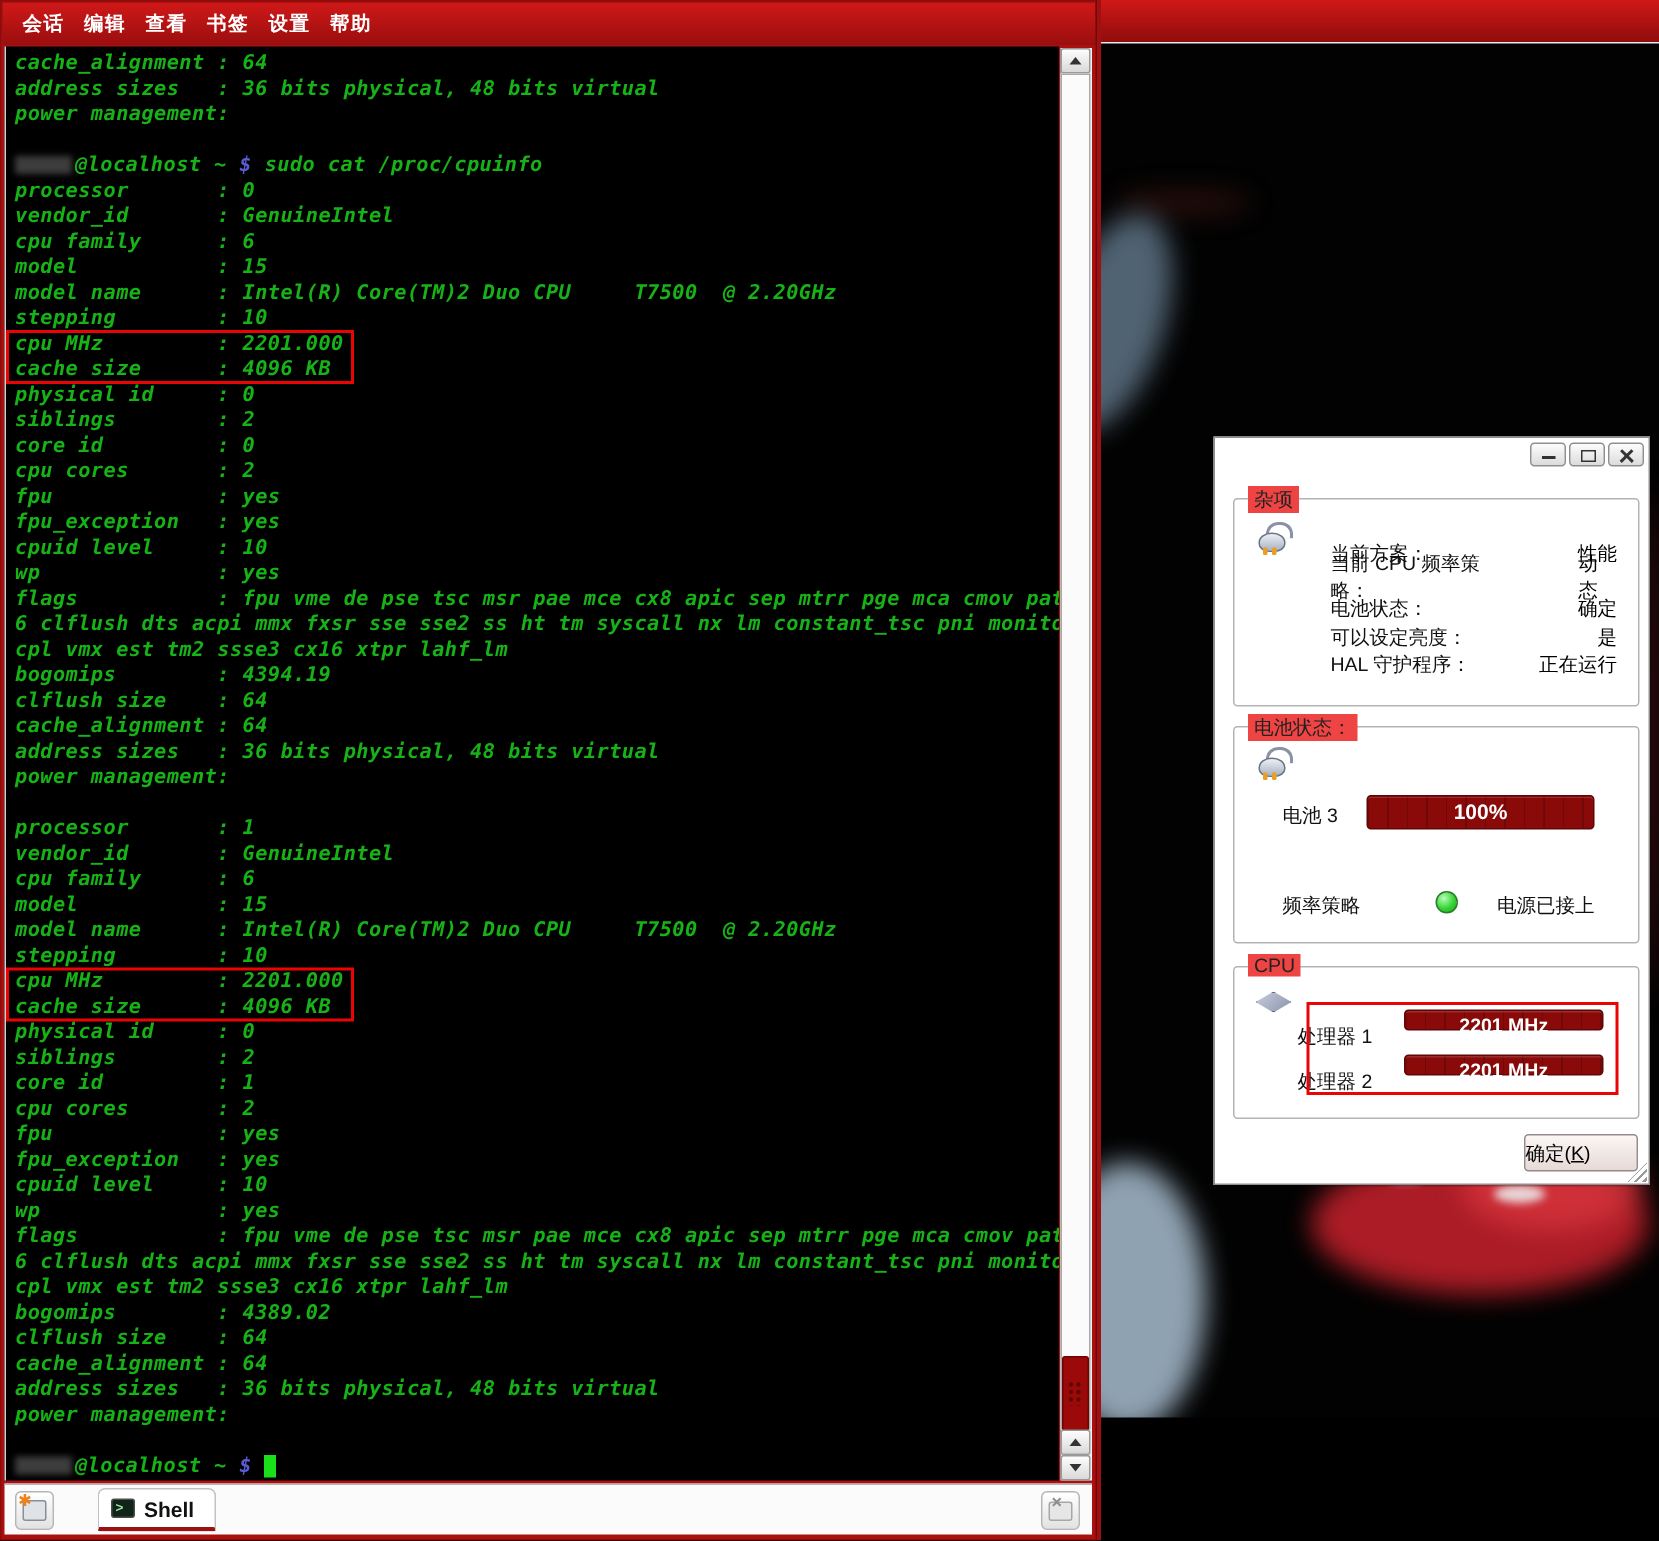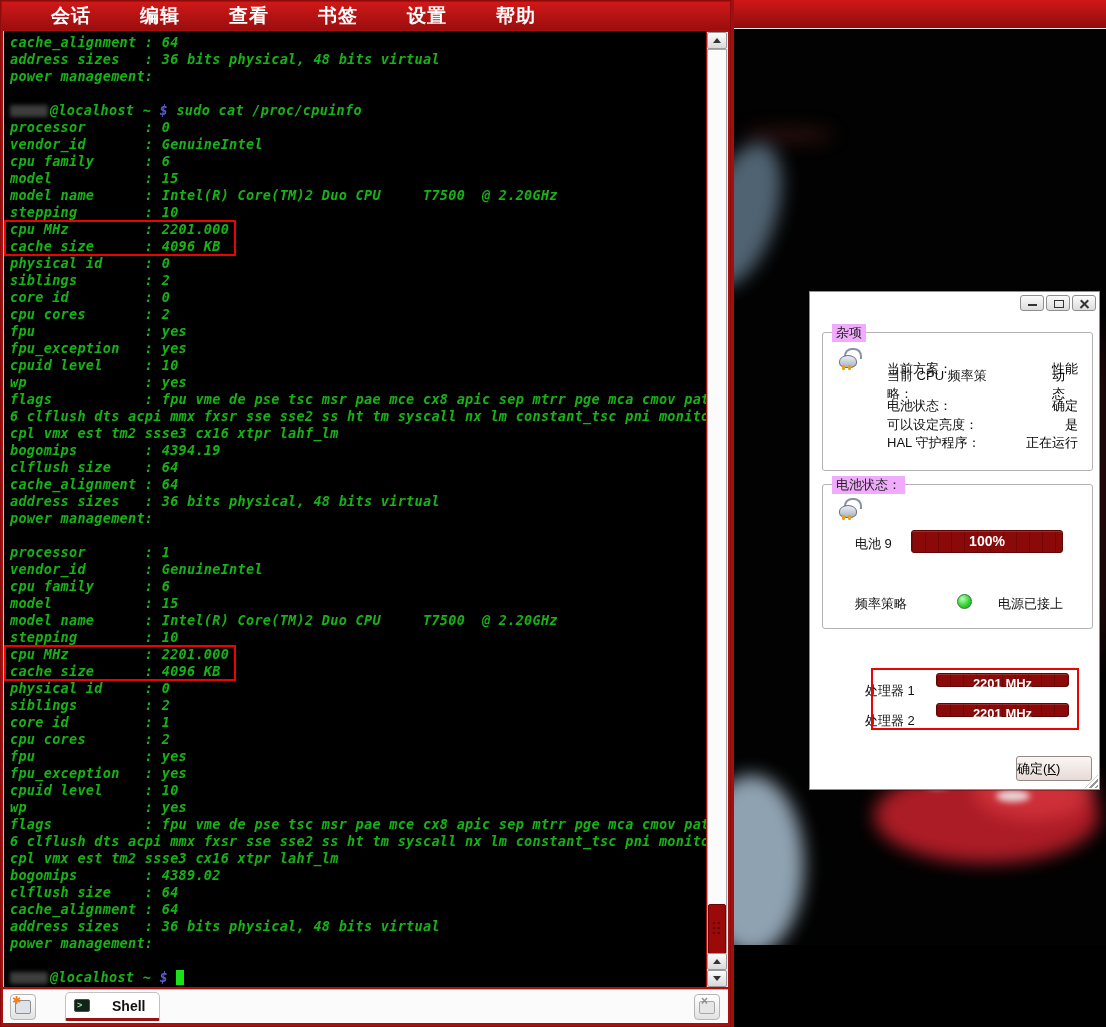--- a/index.html
+++ b/index.html
@@ -5,21 +5,21 @@
   html,body{margin:0;padding:0;}
   body{width:1106px;height:1027px;position:relative;overflow:hidden;
        font-family:"Liberation Sans",sans-serif;background:#000;}
 
   
   .konsole{position:absolute;left:0;top:0;width:731px;height:1027px;
            background:#a91010;border:1px solid #8c0c0c;box-sizing:border-box;}
   .menubar{position:absolute;left:1px;top:1px;width:728px;height:28px;
            background:linear-gradient(#d01818,#9a0e0e);
            display:flex;align-items:center;gap:13px;padding-left:13px;box-sizing:border-box;}
-  .menubar .mitem{color:#fff;font-size:19px;font-weight:bold;letter-spacing:1px;cursor:default;margin-left:36px;}
+  .menubar .mitem{color:#fff;font-size:13px;font-weight:bold;letter-spacing:1px;cursor:default;}
 
   .term-area{position:absolute;left:2px;top:30px;width:703px;height:956px;
              background:#000;border-left:1px solid #cfcfcf;box-sizing:border-box;overflow:hidden;}
   .term-pre{position:absolute;left:6px;top:3px;margin:0;
             font-family:"DejaVu Sans Mono",monospace;font-weight:bold;
             font-size:13.5px;line-height:17px;letter-spacing:0.3px;color:#17b217;
             white-space:pre;}
   .term-line{height:17px;font-style:italic;}
   .blur-user{display:inline-block;width:38px;height:12px;background:#707070;
              opacity:.55;filter:blur(2px);vertical-align:middle;margin-right:2px;}
@@ -55,21 +55,21 @@
   .newtab-ic{position:relative;width:14px;height:12px;background:#dfe3e8;border:1px solid #8a8f96;border-radius:2px;}
   .newtab-ic::after{content:"✱";position:absolute;left:-4px;top:-7px;color:#f08018;font-size:11px;}
   .closetab-ic{position:relative;width:14px;height:11px;background:#e6e6e6;border:1px solid #a7a7a7;border-radius:2px;}
   .closetab-ic::after{content:"×";position:absolute;left:1px;top:-8px;color:#8d8d8d;font-size:12px;font-weight:bold;}
   .shell-tab{position:absolute;left:62px;top:2px;height:29px;padding:0 14px 0 8px;
              background:#fff;border:1px solid #c2c2c2;border-bottom:3px solid #9b1010;
              border-radius:5px 5px 2px 2px;box-sizing:border-box;
              display:flex;align-items:center;gap:6px;}
   .shell-ic{width:16px;height:13px;background:#10241a;border:1px solid #4c4c4c;border-radius:2px;
             color:#9fe09f;font-size:9px;line-height:11px;text-align:left;padding-left:2px;box-sizing:border-box;font-weight:bold;}
-  .shell-label{font-size:14px;font-weight:bold;color:#111;margin-left:16px;}
+  .shell-label{font-size:14px;font-weight:bold;color:#111;}
 
   
   .video-win{position:absolute;left:731px;top:0;width:375px;height:1027px;background:#020202;
              border-left:3px solid #a01010;box-sizing:border-box;overflow:hidden;}
   .video-title{position:absolute;left:0;top:0;width:100%;height:28px;
                background:linear-gradient(#d01818,#8f0c0c);border-bottom:1px solid #e9e9e9;}
   .blob{position:absolute;filter:blur(9px);border-radius:50%;}
   .blob-blue-sm{left:-28px;top:140px;width:70px;height:150px;background:#5e7486;opacity:.85;transform:rotate(18deg);}
   .blob-smear{left:10px;top:128px;width:90px;height:14px;background:#3a1512;opacity:.8;}
   .blob-blue-lg{left:-35px;top:775px;width:105px;height:180px;background:#97abbb;opacity:.95;}
@@ -90,21 +90,21 @@
   .wbtns{position:absolute;right:3px;top:3px;display:flex;gap:2px;}
   .wb{width:24px;height:16px;background:linear-gradient(#fcfcfc,#dcdcdc);border:1px solid #8f8f8f;
       border-radius:3px;box-sizing:border-box;position:relative;}
   .wb-min::after{content:"";position:absolute;left:7px;bottom:4px;width:9px;height:2px;background:#333;}
   .wb-max::after{content:"";position:absolute;left:7px;top:4px;width:8px;height:6px;border:1.5px solid #333;}
   .wb-close::before,.wb-close::after{content:"";position:absolute;left:6px;top:6.5px;width:11px;height:2.4px;background:#333;}
   .wb-close::before{transform:rotate(45deg);}
   .wb-close::after{transform:rotate(-45deg);}
 
   .gbox{position:absolute;left:12px;width:271px;border:1px solid #b3b3b3;border-radius:3px;box-sizing:border-box;}
-  .gbox-legend{position:absolute;left:9px;top:-9px;background:#f0abfc;padding:0 4px;font-size:13px;color:#222;}
+  .gbox-legend{position:absolute;left:9px;top:-9px;background:#ef4444;padding:0 4px;font-size:13px;color:#222;}
   .g-misc{top:40px;height:139px;}
   .g-batt{top:192px;height:145px;}
   .g-cpu{top:352px;height:102px;}
 
   
   .plug-ic{position:absolute;width:24px;height:20px;}
   .plug-body{position:absolute;left:2px;top:6px;width:16px;height:11px;background:linear-gradient(#eceff5,#aab2c2);
              border:1px solid #6b7384;border-radius:55% 55% 45% 45%;}
   .plug-cord{position:absolute;left:7px;top:-1px;width:14px;height:9px;border:2px solid #8a93a5;
              border-bottom:none;border-radius:8px 8px 0 0;}
@@ -247,26 +247,32 @@
 
   <div class="gbox g-batt">
     <span class="gbox-legend">电池状态：</span>
     <span class="plug-ic" style="left:14px;top:14px;">
       <span class="plug-cord"></span>
         <span class="plug-body"></span>
         <span class="plug-p1"></span>
         <span class="plug-p2"></span>
     </span>
   </div>
-  <span class="batt-label">电池 9</span>
+  <span class="batt-label">电池 3</span>
   <div class="pbar pbar-batt">100%</div>
   <span class="adapter-label">频率策略</span>
   <span class="led"></span>
   <span class="adapter-status">电源已接上</span>
 
+  <div class="gbox g-cpu">
+    <span class="gbox-legend">CPU</span>
+    <span class="chip-ic" style="left:14px;top:14px;">
+      <span class="chip-top"></span>
+    </span>
+  </div>
   <span class="cpu-row-label" style="top:390px;">处理器 1</span>
   <div class="pbar pbar-cpu" style="top:381px;">2201 MHz</div>
   <span class="cpu-row-label" style="top:420px;">处理器 2</span>
   <div class="pbar pbar-cpu" style="top:411px;">2201 MHz</div>
   <div class="cpu-hl"></div>
 
   <div class="ok-btn">
     <span>确定(</span><span class="ok-key">K</span><span>)</span>
   </div>
   <div class="resize-grip"></div>

